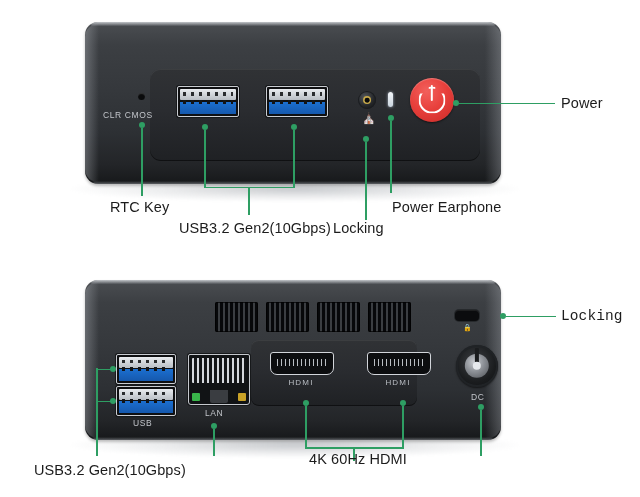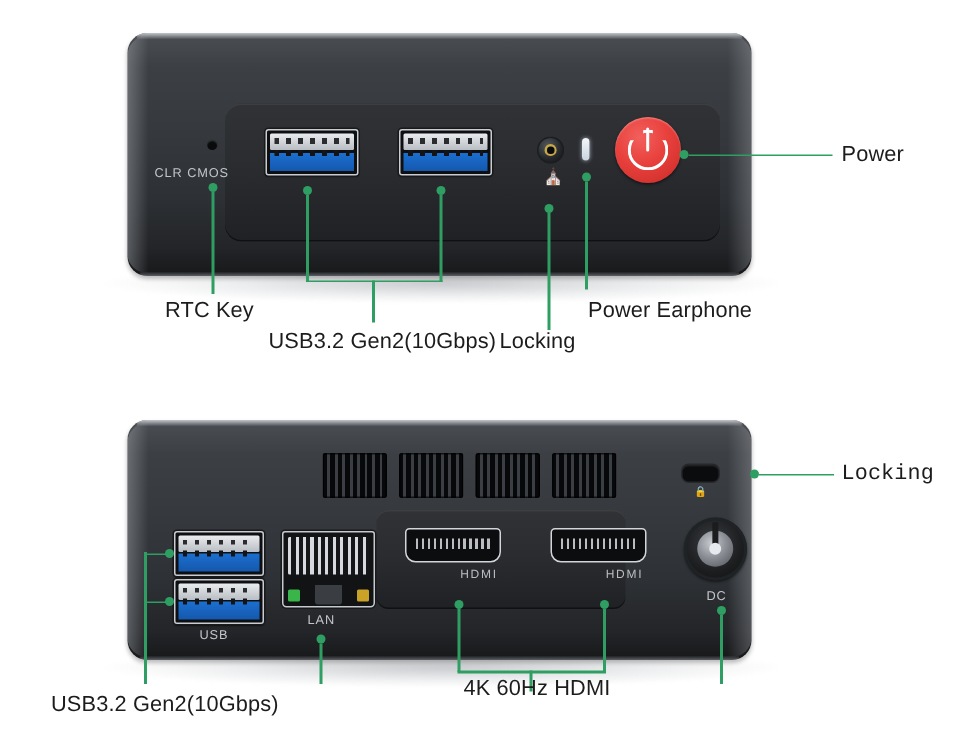--- a/index.html
+++ b/index.html
@@ -126,21 +126,21 @@
     background:#0c0d0f;
     border:1.6px solid #d2d5da;
     overflow:hidden;
   }
   .hdmi .pins{
     position:absolute;left:10%;right:10%;top:28%;height:34%;
     background:repeating-linear-gradient(90deg,#b9bdc2 0 1.5px,transparent 1.5px 4px);
   }
   .port-text{
     position:absolute;color:#b9bdc3;font-size:8px;letter-spacing:1.2px;
-    font-family:"Liberation Sans", sans-serif;text-align:right;white-space:nowrap;
+    font-family:"Liberation Sans", sans-serif;text-align:center;white-space:nowrap;
   }
 
   .dcjack{
     position:absolute;border-radius:50%;
     background:radial-gradient(circle at 46% 40%, #3c3f43 0%, #1b1d1f 58%, #0d0e10 100%);
     box-shadow:inset 0 0 0 2px #202326, 0 1px 2px rgba(0,0,0,.6);
   }
   .dcjack .inner{
     position:absolute;left:50%;top:50%;transform:translate(-50%,-50%);
     width:58%;height:58%;border-radius:50%;

